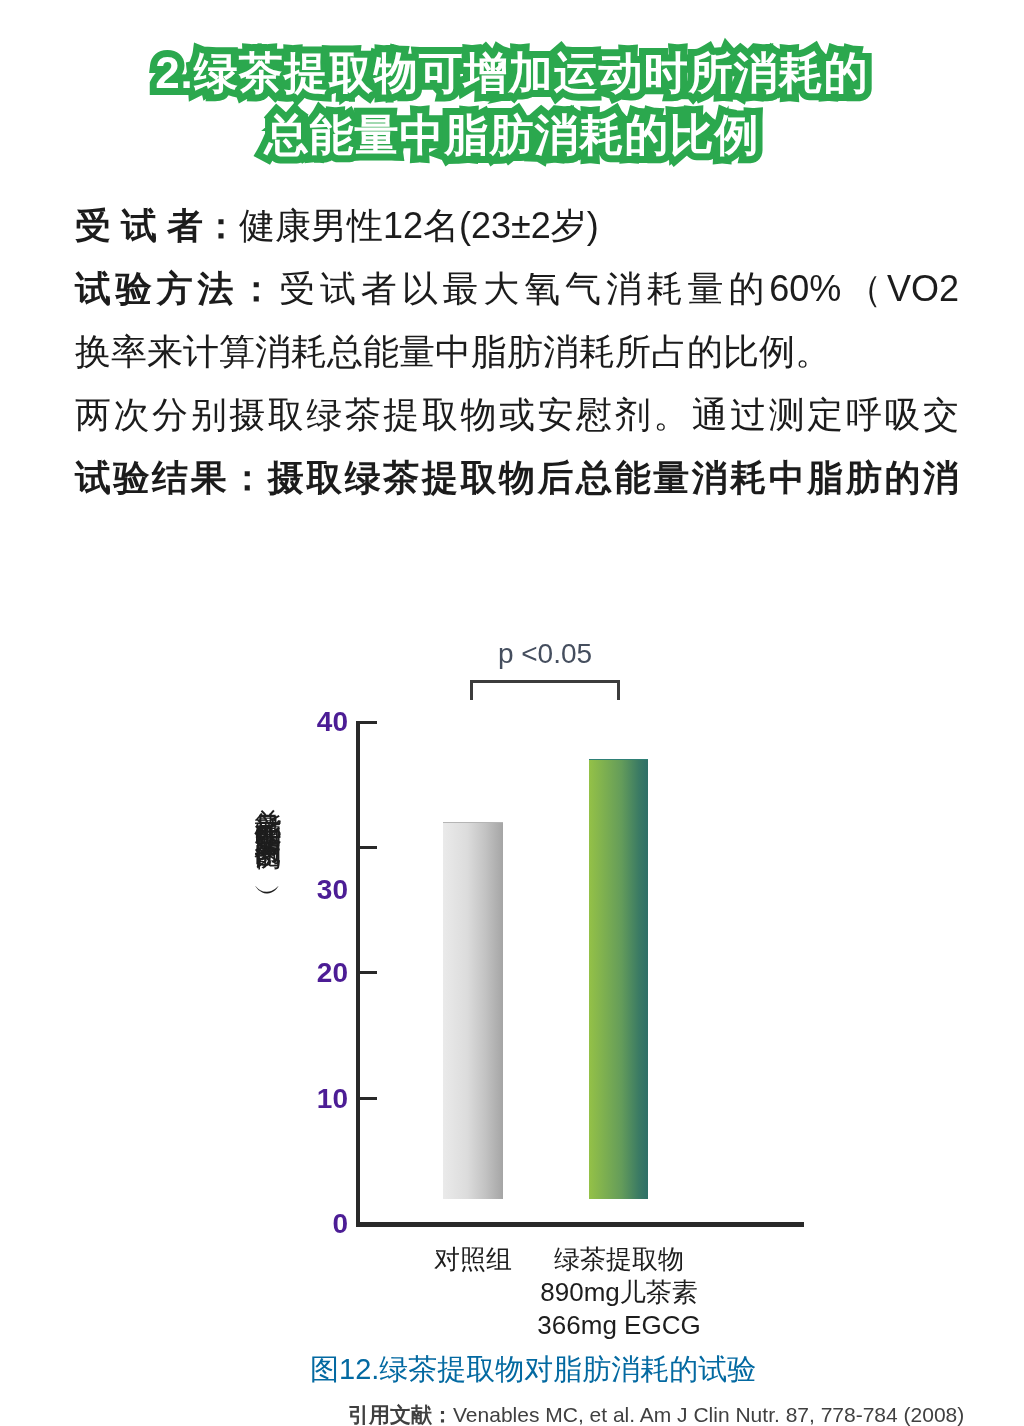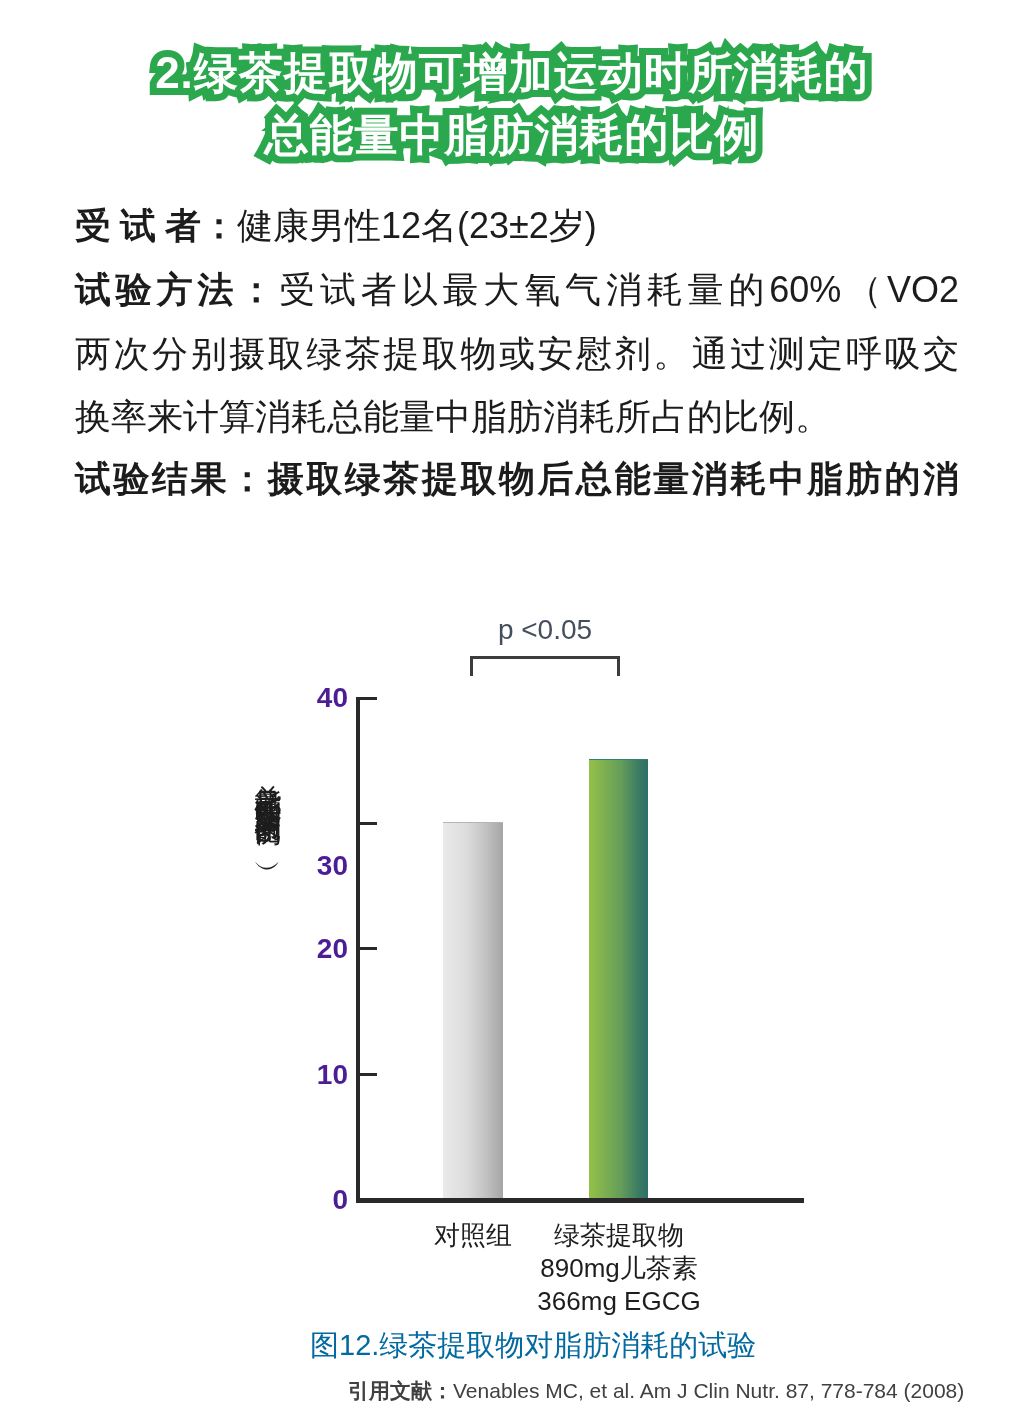--- a/index.html
+++ b/index.html
@@ -13,23 +13,23 @@
            font-weight:800; font-size:44px; line-height:62px; letter-spacing:1px; }
   .title-line { position:relative; }
   .title-back { display:block; position:absolute; left:0; top:0; width:100%;
                 color:#2ba84e; -webkit-text-stroke:14px #2ba84e; }
   .title-front { display:block; position:relative; color:#ffffff; }
   
   .body-text { position:absolute; left:75px; top:194px; width:884px;
                font-size:36px; line-height:63px; color:#1c1c1c; }
   .ln { margin:0; }
   .fill { text-align:justify; text-align-last:justify; }
-  .b { font-weight:700;font-family:Liberation Serif, serif; }
+  .b { font-weight:700; }
   
-  .abs { position:absolute; }
+  .abs { position:absolute;margin-top:24px; }
   .p-label { left:460px; top:614px; width:170px; text-align:center;
              font-size:28px; color:#454e5e; font-weight:500; }
   .bracket { left:470px; top:656px; width:150px; height:20px;
              border:3px solid #3c3c3c; border-bottom:none; }
   .y-axis  { left:356px; top:697px; width:4px; height:506px; background:#292929; }
   .x-axis  { left:356px; top:1198px; width:448px; height:5px; background:#292929; }
   .tick { left:360px; width:17px; height:3px; background:#292929; }
   .tick-40 { top:697px; } .tick-30 { top:822px; } .tick-20 { top:947px; } .tick-10 { top:1073px; }
   .ylab { left:276px; width:72px; text-align:right; font-size:28px;
           font-weight:700; color:#4c1d95; line-height:32px; }
@@ -65,22 +65,22 @@
     </div>
     <div class="title-line">
       <span class="title-back">总能量中脂肪消耗的比例</span>
       <span class="title-front">总能量中脂肪消耗的比例</span>
     </div>
   </header>
 
   <section class="body-text">
     <p class="ln"><span class="b">受 试 者：</span><span>健康男性12名(23±2岁)</span></p>
     <p class="ln fill"><span class="b">试验方法：</span><span>受试者以最大氧气消耗量的60%（VO2</span></p>
+    <p class="ln">换率来计算消耗总能量中脂肪消耗所占的比例。</p>
     <p class="ln fill">两次分别摄取绿茶提取物或安慰剂。通过测定呼吸交</p>
-    <p class="ln">换率来计算消耗总能量中脂肪消耗所占的比例。</p>
     <p class="ln fill b">试验结果：摄取绿茶提取物后总能量消耗中脂肪的消</p>
   </section>
 
   <section>
     <div class="abs p-label">p &lt;0.05</div>
     <div class="abs bracket"></div>
 
     <div class="abs y-title">
       <span>总能量消耗中脂肪参与的比例</span><span class="unit">（%）</span>
     </div>

